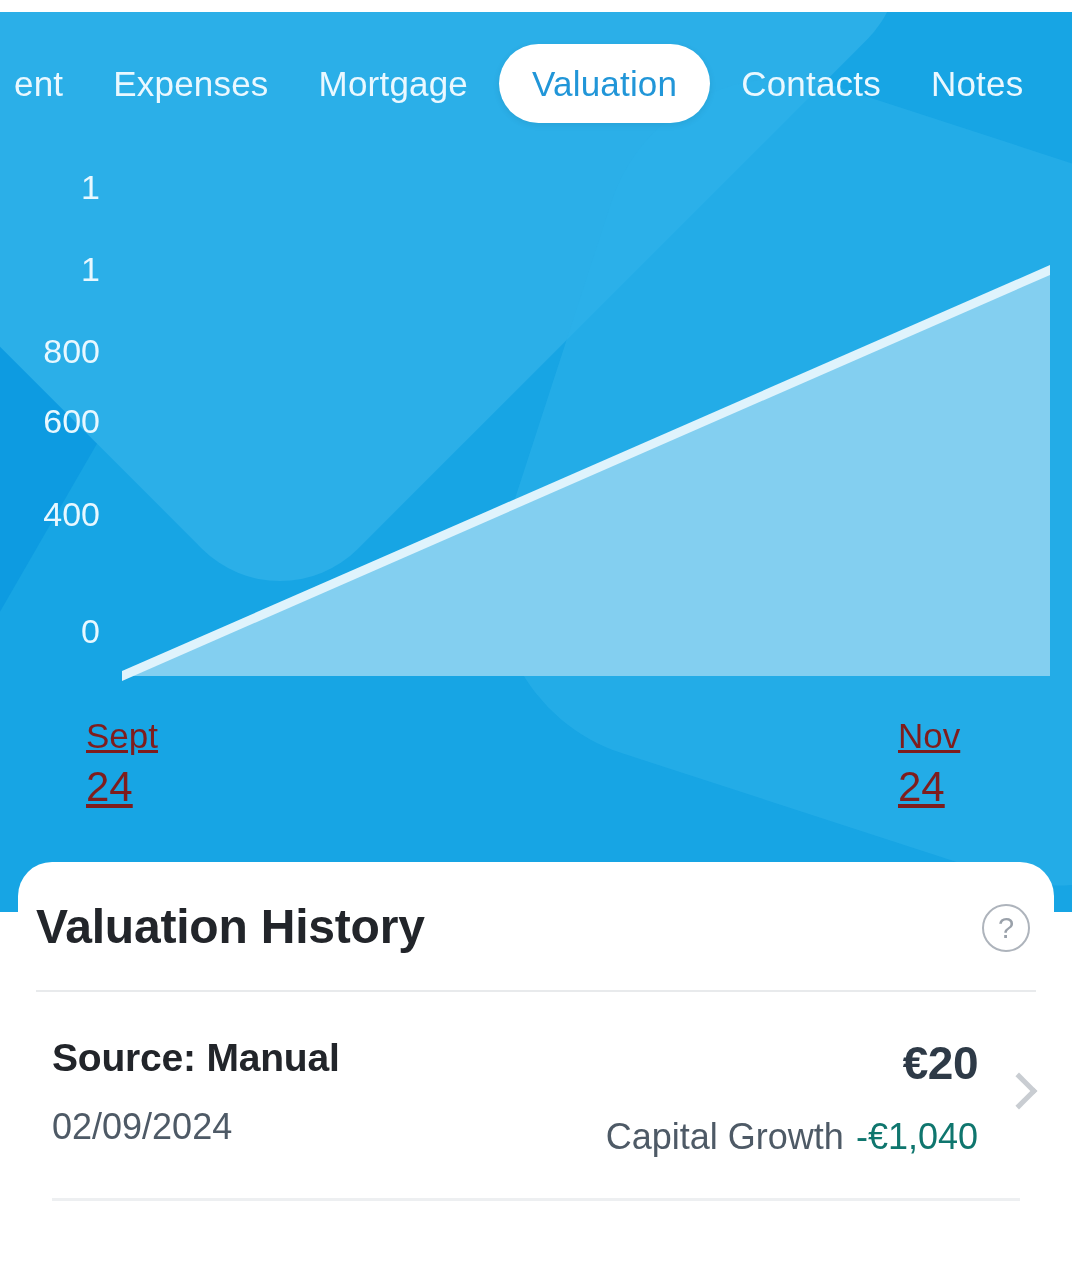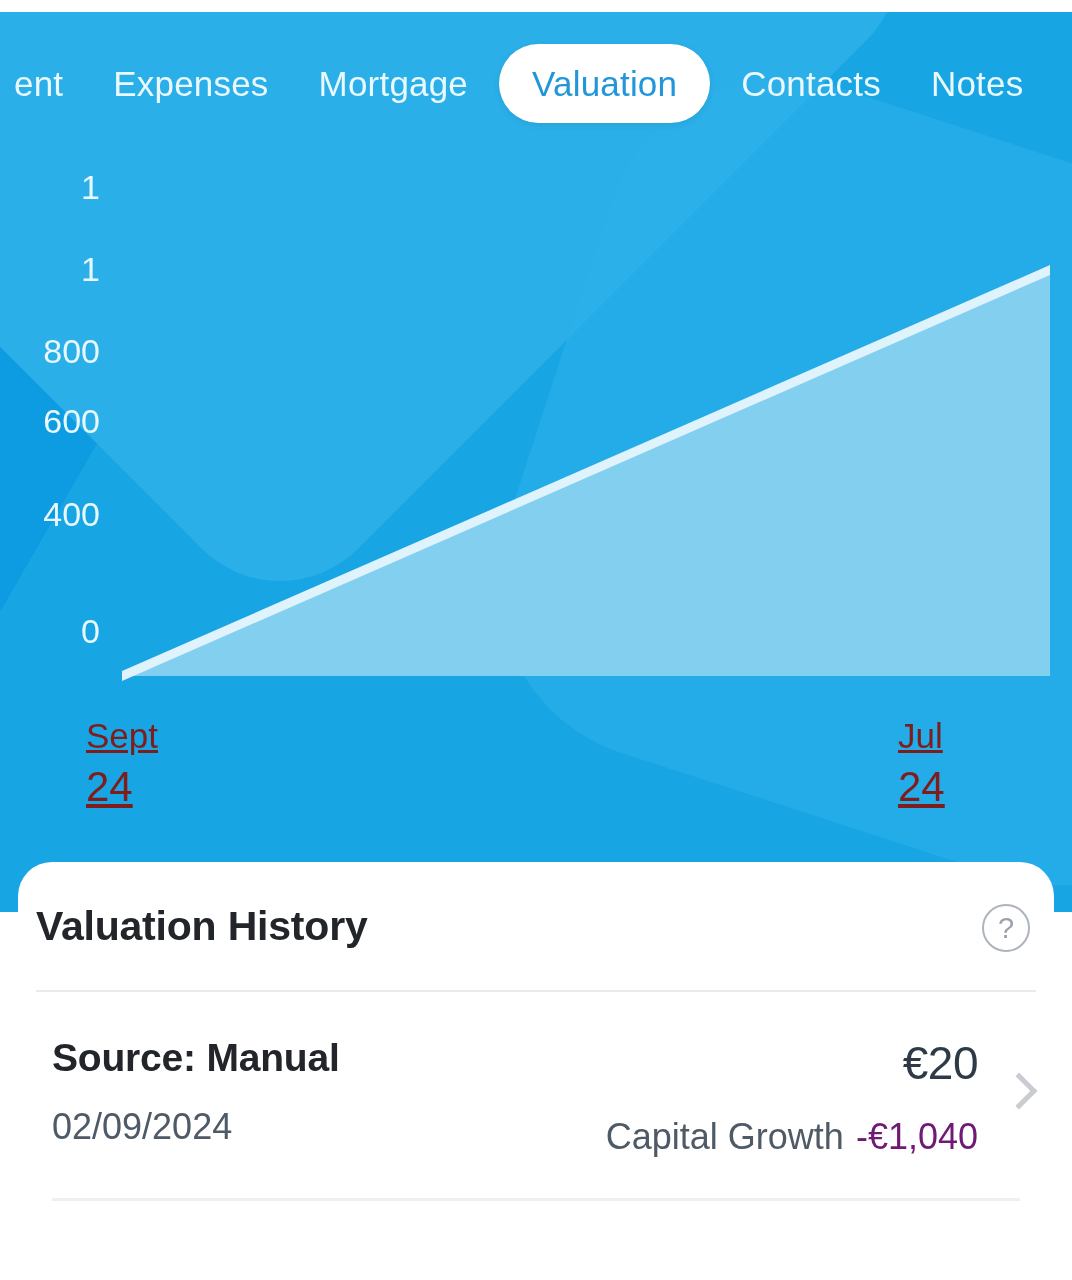--- a/index.html
+++ b/index.html
@@ -141,21 +141,21 @@
     border-radius:34px 34px 0 0;
     z-index:10;
   }
   .sheet-head {
     position:relative;
     height:128px;
     display:flex; align-items:center;
     padding:0 18px 0 18px;
   }
   .sheet-title {
-    font-size:41px;
+    font-size:48px;
     font-weight:bold;
     color:#22252A;
     letter-spacing:-.2px;
   }
   .help-icon {
     position:absolute;
     right:24px; top:42px;
     width:48px; height:48px;
     border:2px solid #AEB4BC;
     border-radius:50%;
@@ -190,30 +190,30 @@
     font-size:36px;
     color:#4E5A66;
   }
   .row-right {
     display:flex; flex-direction:column;
     align-items:flex-end; gap:26px;
     margin-right:56px;
   }
   .row-amount {
     font-size:46px;
-    font-weight:normal;
+    font-weight:bold;
     color:#2E3A47;
     letter-spacing:-.5px;
   }
   .row-growth {
     font-size:36px;
     color:#4E5A66;
     white-space:nowrap;
   }
-  .row-growth .val { color:#701a75; margin-left:12px; }
+  .row-growth .val { color:#0f766e; margin-left:12px; }
   .chevron {
     position:absolute;
     right:22px; top:86px;
     width:26px; height:26px;
     border-right:5px solid #C9CDD2;
     border-top:5px solid #C9CDD2;
     transform:rotate(45deg);
   }
   .row-divider {
     height:3px;
@@ -258,21 +258,21 @@
         </svg>
       </div>
     </div>
 
     <div class="xaxis">
       <div class="xlab left">
         <span>Sept</span>
         <span class="yr">24</span>
       </div>
       <div class="xlab right">
-        <span>Jul</span>
+        <span>Nov</span>
         <span class="yr">24</span>
       </div>
     </div>
   </div>
 
   <div class="sheet">
 
     <div class="sheet-head">
       <div class="sheet-title">Valuation History</div>
       <div class="help-icon">?</div>

